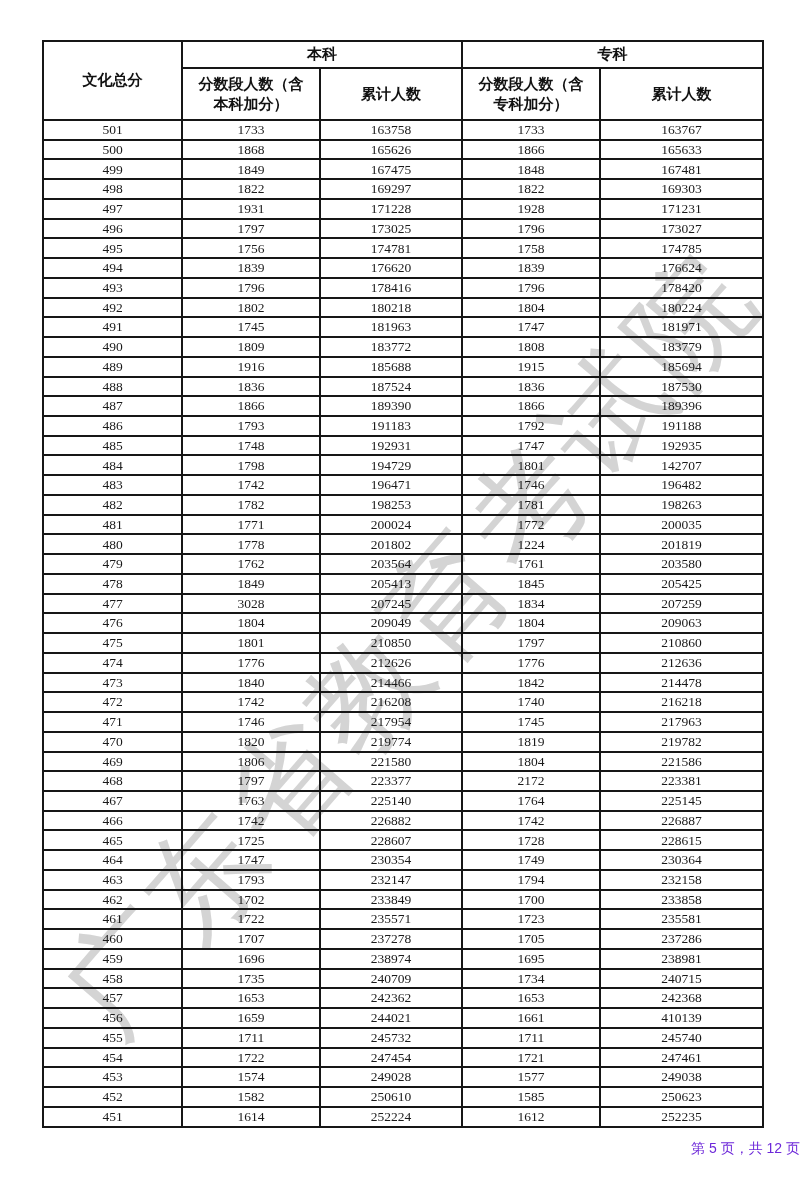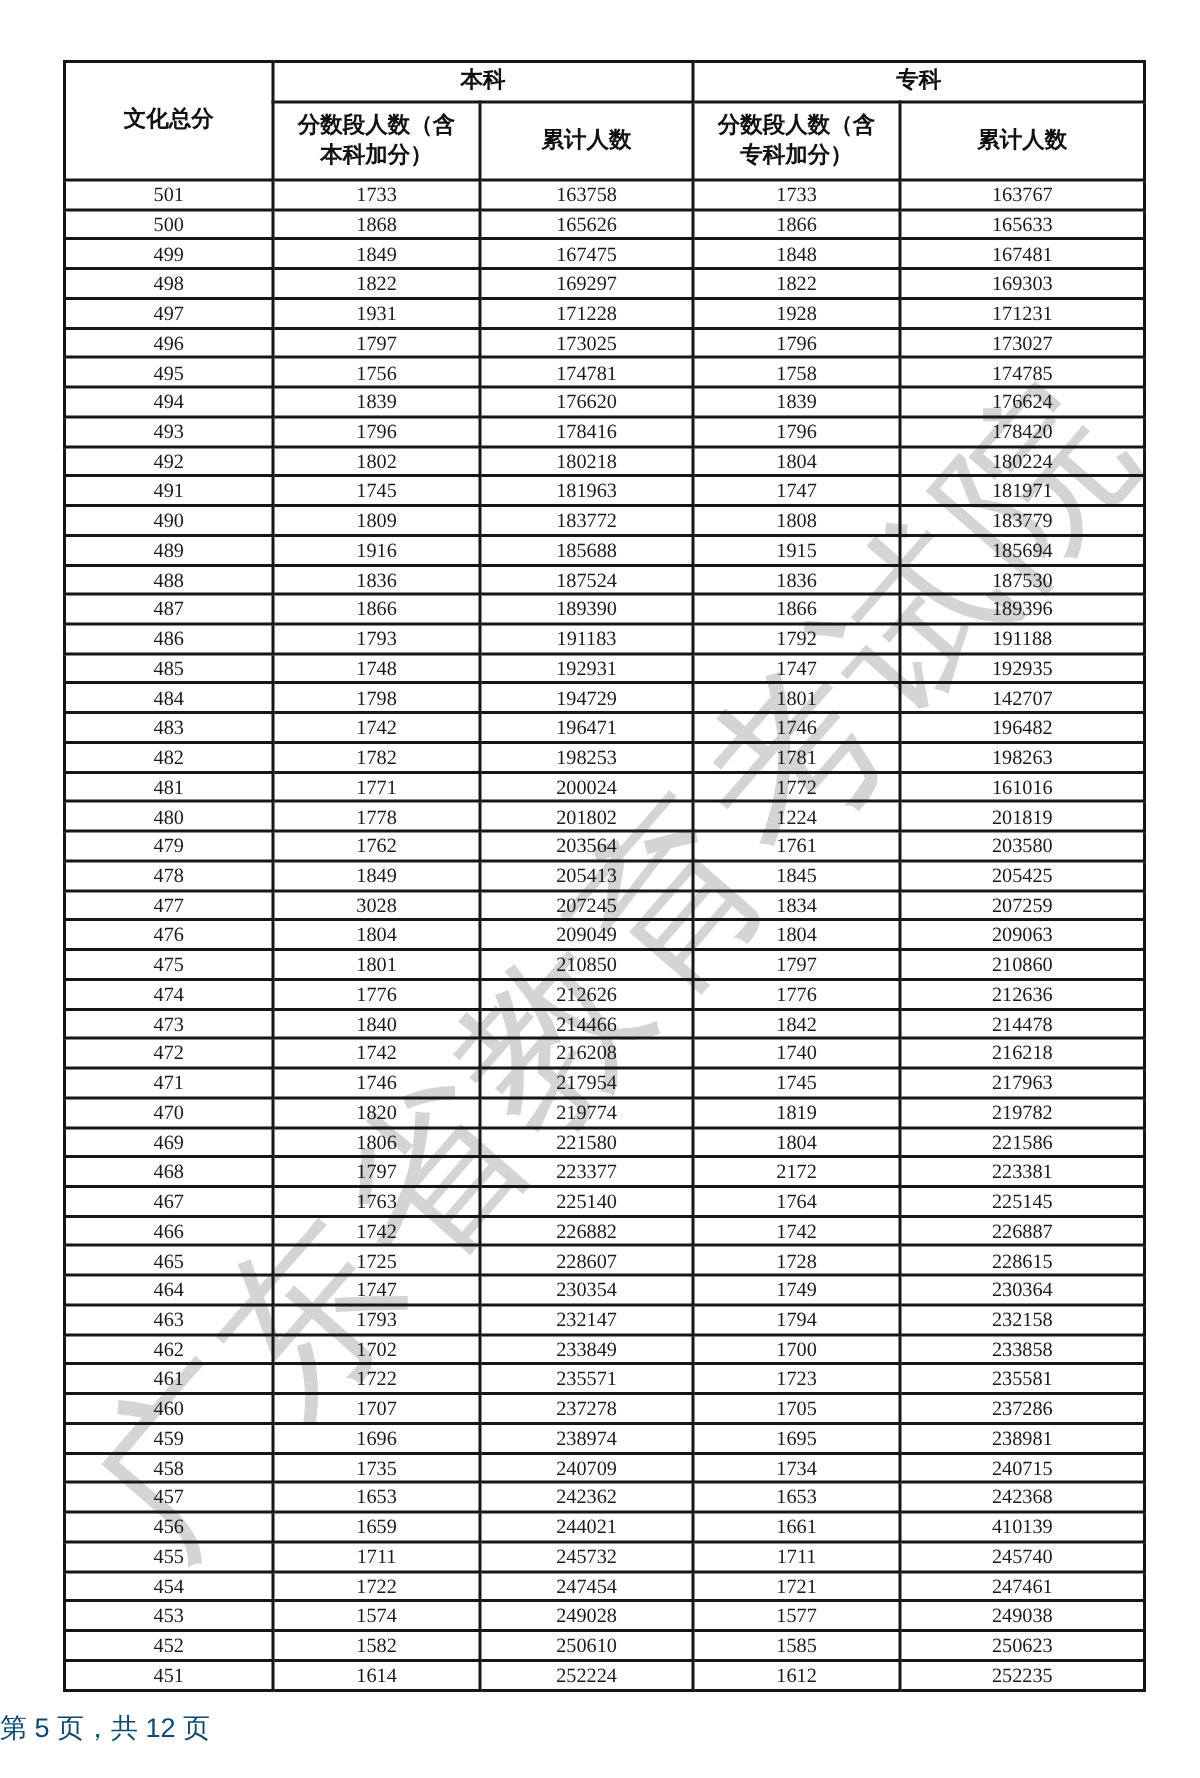--- a/index.html
+++ b/index.html
@@ -27,22 +27,22 @@
   }
   .score-table thead tr.h1{height:27px;}
   .score-table thead tr.h2{height:52px;}
   .score-table th{
     font-weight:bold;font-size:15px;color:#111;line-height:1.35;
   }
   .score-table td{
     font-size:13.5px;color:#1a1a1a;line-height:1;
   }
   .footer{
-    position:absolute;left:0;right:0;top:1140px;text-align:left;
-    font-size:18px;color:#0c4a6e;z-index:1;
+    position:absolute;left:0;right:0;top:1140px;text-align:right;
+    font-size:14px;color:#6d28d9;z-index:1;
     font-family:"Liberation Sans","DejaVu Sans",sans-serif;
   }
 </style>
 </head>
 <body>
 
 <div class="watermark">广东省教育考试院</div>
 
 <table class="score-table">
   <colgroup>
@@ -204,21 +204,21 @@
         <td>1782</td>
         <td>198253</td>
         <td>1781</td>
         <td>198263</td>
       </tr>
       <tr>
         <td>481</td>
         <td>1771</td>
         <td>200024</td>
         <td>1772</td>
-        <td>161016</td>
+        <td>200035</td>
       </tr>
       <tr>
         <td>480</td>
         <td>1778</td>
         <td>201802</td>
         <td>1224</td>
         <td>201819</td>
       </tr>
       <tr>
         <td>479</td>

